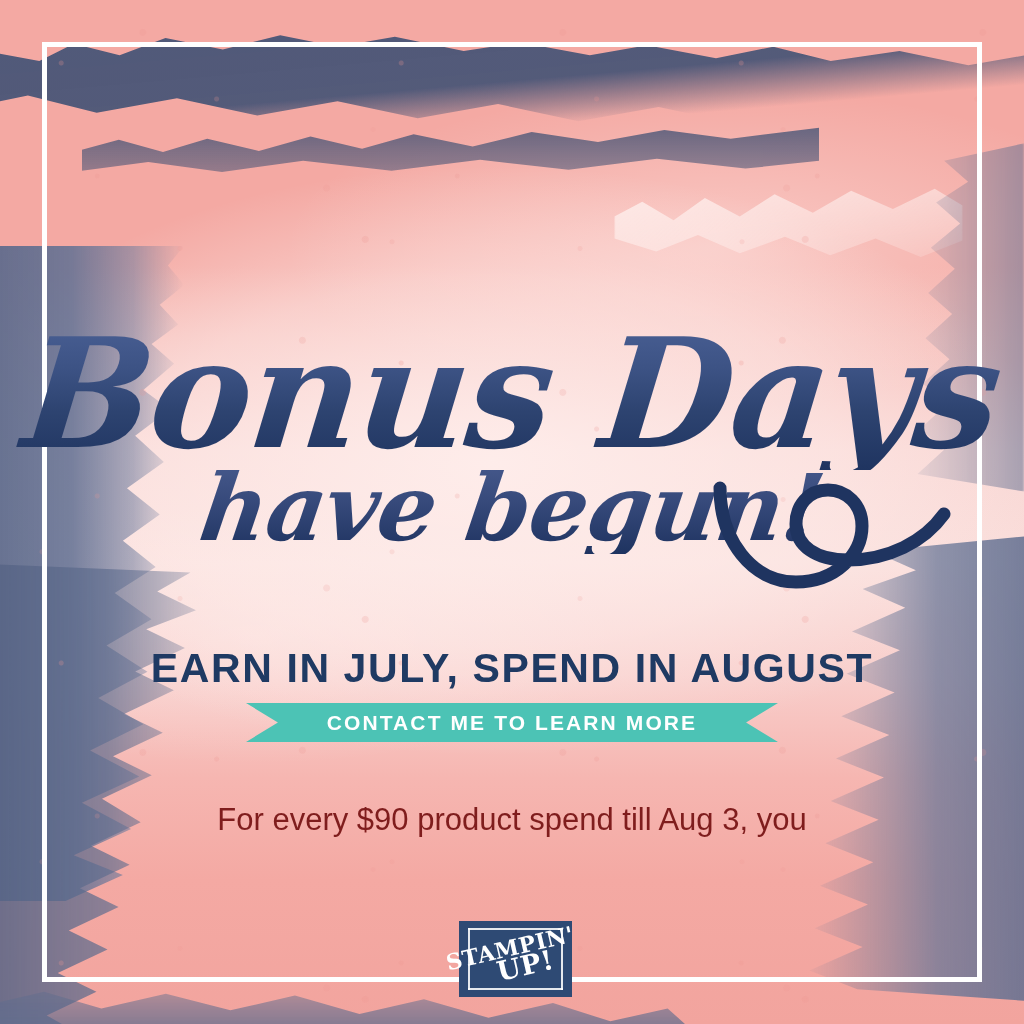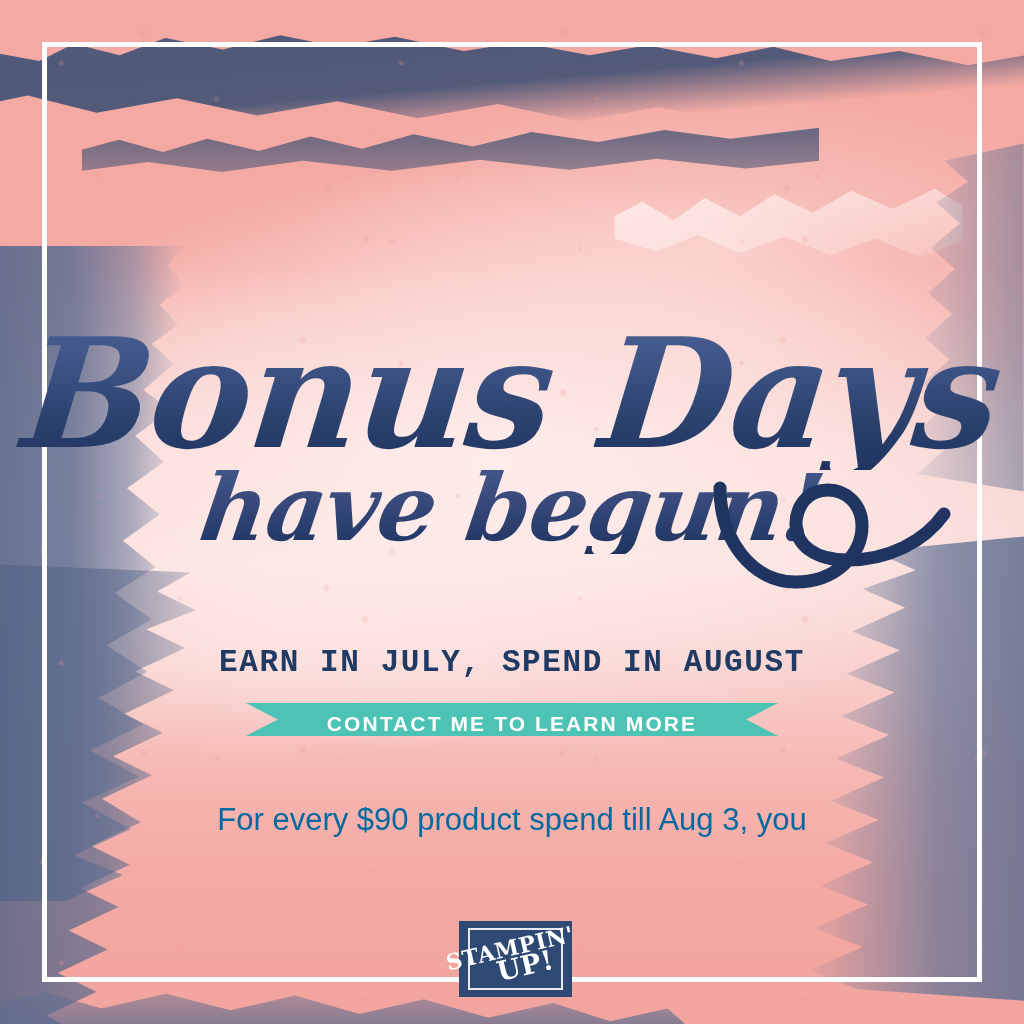--- a/index.html
+++ b/index.html
@@ -269,38 +269,38 @@
     height: 130px;
     pointer-events: none;
   }
 
   .subtitle {
     position: absolute;
     left: 0;
     right: 0;
     top: 645px;
     text-align: center;
-    font-family: Liberation Mono, monospace;
+    font-family: Liberation Sans, sans-serif;
     font-weight: 700;
-    font-size: 31px;
+    font-size: 41px;
     letter-spacing: 1.6px;
     color: #1f3a63;
   }
 
   
   .ribbon {
     position: absolute;
     left: 246px;
     top: 703px;
     width: 532px;
-    height: 33px;
+    height: 39px;
     background: #4cc3b5;
     clip-path: polygon(0% 0%, 100% 0%, 100% 0%, 94% 50%, 100% 100%, 0% 100%, 6% 50%);
     display: flex;
-    align-items: flex-end;
+    align-items: center;
     justify-content: center;
     cursor: pointer;
   }
 
   .ribbon-label {
     font-family: "Liberation Sans", sans-serif;
     font-weight: 700;
     font-size: 21px;
     letter-spacing: 2.1px;
     color: #ffffff;
@@ -310,21 +310,21 @@
   
   .body-copy {
     position: absolute;
     left: 0;
     right: 0;
     top: 800px;
     text-align: center;
     font-family: "Liberation Sans", sans-serif;
     font-size: 31px;
     line-height: 1.32;
-    color: #0369a1;
+    color: #7f1d1d;
   }
 
   .body-line { display: block; }
 
   
   .logo {
     position: absolute;
     left: 459px;
     top: 921px;
     width: 113px;

